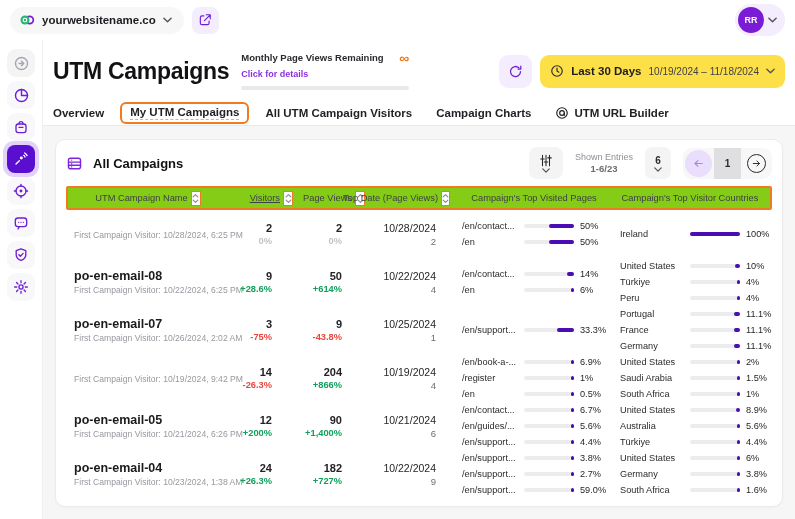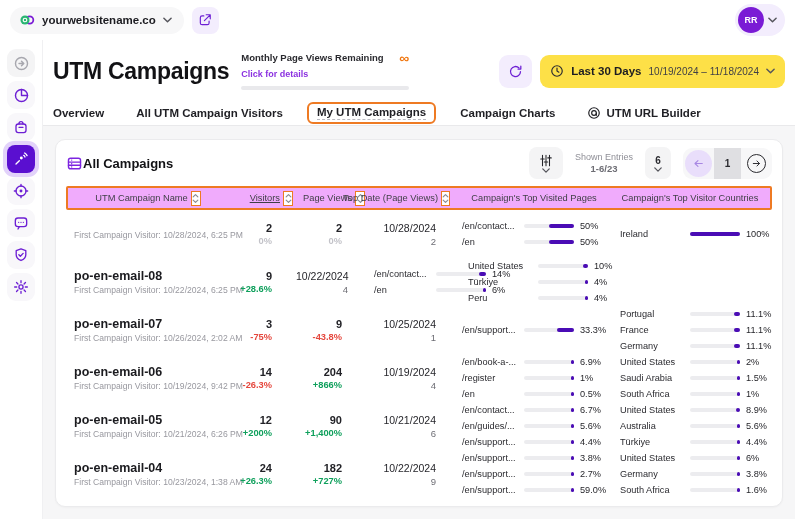--- a/index.html
+++ b/index.html
@@ -35,45 +35,45 @@
   .q-label{font-size:9.5px;font-weight:700;color:#2a2a2f;}
   .q-link{font-size:9px;font-weight:600;color:#8b31e0;cursor:pointer;}
   .q-inf{font-size:14px;font-weight:700;color:#f0760f;line-height:12px;}
   .q-bar{margin-top:5px;height:4px;border-radius:2px;background:#e9e9ec;}
   .head-right{margin-left:auto;display:flex;align-items:center;gap:8px;}
   .refresh{width:33px;height:33px;border:none;border-radius:9px;background:var(--lav);color:var(--purple);display:flex;align-items:center;justify-content:center;cursor:pointer;}
   .date-pill{height:33px;display:flex;align-items:center;gap:7px;padding:0 10px;border-radius:9px;background:#fde047;cursor:pointer;color:#2a2a2f;}
   .date-pill .lbl{font-size:11.5px;font-weight:700;color:#1c1c21;}
   .date-pill .rng{font-size:10px;font-weight:500;color:#3f3f46;}
   
-  .tabs{height:26px;display:flex;align-items:center;gap:32px;padding:0 10px;border-bottom:1px solid #e9e9eb;}
+  .tabs{height:26px;display:flex;align-items:center;gap:24px;padding:0 10px;border-bottom:1px solid #e9e9eb;}
   .tab{display:flex;align-items:center;gap:5px;font-size:11.5px;font-weight:600;color:#1f1f24;cursor:pointer;white-space:nowrap;}
   .tab.active{border:2.5px solid var(--orange);border-radius:6px;padding:2px 8px;margin:0 -8px;}
   .tab.active .t-label{border-bottom:1px dashed #b9b9c1;padding-bottom:1px;}
   
   .content{flex:1;background:var(--bg);padding:13px 12px 0 12px;}
   .card{background:#fff;border:1px solid var(--line);border-radius:10px;height:368px;padding:0 10px;box-shadow:0 1px 2px rgba(20,20,30,.03);}
-  .card-head{height:46px;display:flex;align-items:center;}
+  .card-head{height:46px;display:flex;align-items:center;gap:10px;}
   .list-ic{color:#7c24e0;}
   .card-title{font-size:13px;font-weight:700;color:#121215;}
   .head-ctrls{margin-left:auto;display:flex;align-items:center;gap:12px;}
   .filter-btn{width:34px;height:32px;border:none;border-radius:8px;background:#f4f4f5;display:flex;flex-direction:column;align-items:center;justify-content:center;gap:1px;color:#26262b;cursor:pointer;}
   .entries{text-align:center;line-height:11px;}
   .entries .e1{font-size:9px;color:#8f8f97;}
   .entries .e2{font-size:9.5px;font-weight:600;color:#6d6d74;}
   .pagesize{width:26px;height:32px;border-radius:7px;background:#f4f4f5;display:flex;flex-direction:column;align-items:center;justify-content:center;gap:1px;cursor:pointer;}
   .pagesize .v{font-size:10px;font-weight:600;color:#2a2a2f;}
   .pager{display:flex;align-items:center;background:#f7f7f8;border-radius:9px;overflow:hidden;}
   .pg-prev{width:27px;height:27px;margin:2px;border:none;border-radius:50%;background:#e9defb;color:#a887e3;display:flex;align-items:center;justify-content:center;cursor:default;}
   .pg-cur{width:27px;height:31px;background:#dfdfe2;font-size:10px;font-weight:600;color:#2a2a2f;display:flex;align-items:center;justify-content:center;}
   .pg-next{width:27px;height:27px;margin:2px;border:none;background:transparent;color:#1f1f24;display:flex;align-items:center;justify-content:center;cursor:pointer;}
   .pg-next .ring{width:19px;height:19px;border:1.6px solid #2a2a2f;border-radius:50%;display:flex;align-items:center;justify-content:center;}
   
   .grid{display:grid;grid-template-columns:160px 70px 72px 88px 152px 160px;}
-  .thead{height:24px;background:#f0abfc;border:2px solid var(--orange);border-radius:2px;align-items:center;}
+  .thead{height:24px;background:#84cc16;border:2px solid var(--orange);border-radius:2px;align-items:center;}
   .th{display:flex;align-items:center;font-size:9.3px;font-weight:500;color:#3f3f46;white-space:nowrap;}
   .th.center{justify-content:center;}
   .th.c1{justify-content:center;}
   .th.c2{justify-content:flex-end;padding-right:5px;text-decoration:underline;}
   .th.c3{justify-content:flex-end;padding-right:5px;}
   .th.c4{justify-content:flex-end;padding-right:8px;}
   .sortbox{display:inline-flex;align-items:center;justify-content:center;width:10px;height:15px;border:1.5px solid var(--orange);margin-left:3px;color:#8a8a92;cursor:pointer;background:#fff;}
   .tbody{}
   .trow{height:48px;align-items:center;cursor:pointer;}
   .c-name{padding-left:8px;}
@@ -244,25 +244,25 @@
               </svg>
             </span>
         </div>
       </div>
     </div>
 
     <div class="tabs">
         <div class="tab">
           <span class="t-label">Overview</span>
         </div>
+        <div class="tab active">
+          <span class="t-label">My UTM Campaigns</span>
+        </div>
         <div class="tab">
           <span class="t-label">All UTM Campaign Visitors</span>
-        </div>
-        <div class="tab active">
-          <span class="t-label">My UTM Campaigns</span>
         </div>
         <div class="tab">
           <span class="t-label">Campaign Charts</span>
         </div>
         <div class="tab">
           <span>
             <svg width="14" height="14" viewBox="0 0 24 24">
               <circle cx="12" cy="12" r="9" fill="none" stroke="currentColor" stroke-width="2" stroke-linecap="round" stroke-linejoin="round"></circle>
               <circle cx="12" cy="12" r="4" fill="none" stroke="currentColor" stroke-width="2" stroke-linecap="round" stroke-linejoin="round"></circle>
               <path d="M16 12v4" fill="none" stroke="currentColor" stroke-width="2" stroke-linecap="round" stroke-linejoin="round"></path>
@@ -414,20 +414,24 @@
             </div>
             <div class="trow grid">
               <div class="cell c-name">
                 <div class="r-name">po-en-email-08</div>
                 <div class="r-sub">First Campaign Visitor: 10/22/2024, 6:25 PM</div>
               </div>
               <div class="cell c-num v">
                 <div class="n-val">9</div>
                 <div class="n-chg pos">+28.6%</div>
               </div>
+              <div class="cell c-num pv">
+                <div class="n-val">50</div>
+                <div class="n-chg pos">+614%</div>
+              </div>
               <div class="cell c-num td">
                 <div class="d-date">10/22/2024</div>
                 <div class="d-views">4</div>
               </div>
               <div class="mini-list pages">
                 <div class="mini-row">
                   <span class="mini-label">/en/contact...</span>
                   <span class="mini-track">
                     <span class="mini-fill" style="width: 14%; background: rgb(74, 12, 181);"></span>
                   </span>
@@ -510,21 +514,20 @@
                   <span class="mini-label">Germany</span>
                   <span class="mini-track">
                     <span class="mini-fill" style="width: 11.1%; background: rgb(74, 12, 181);"></span>
                   </span>
                   <span class="mini-pct">11.1%</span>
                 </div>
               </div>
             </div>
             <div class="trow grid">
               <div class="cell c-name">
-                <div class="r-name">po-en-email-06</div>
                 <div class="r-sub">First Campaign Visitor: 10/19/2024, 9:42 PM</div>
               </div>
               <div class="cell c-num v">
                 <div class="n-val">14</div>
                 <div class="n-chg neg">-26.3%</div>
               </div>
               <div class="cell c-num pv">
                 <div class="n-val">204</div>
                 <div class="n-chg pos">+866%</div>
               </div>

